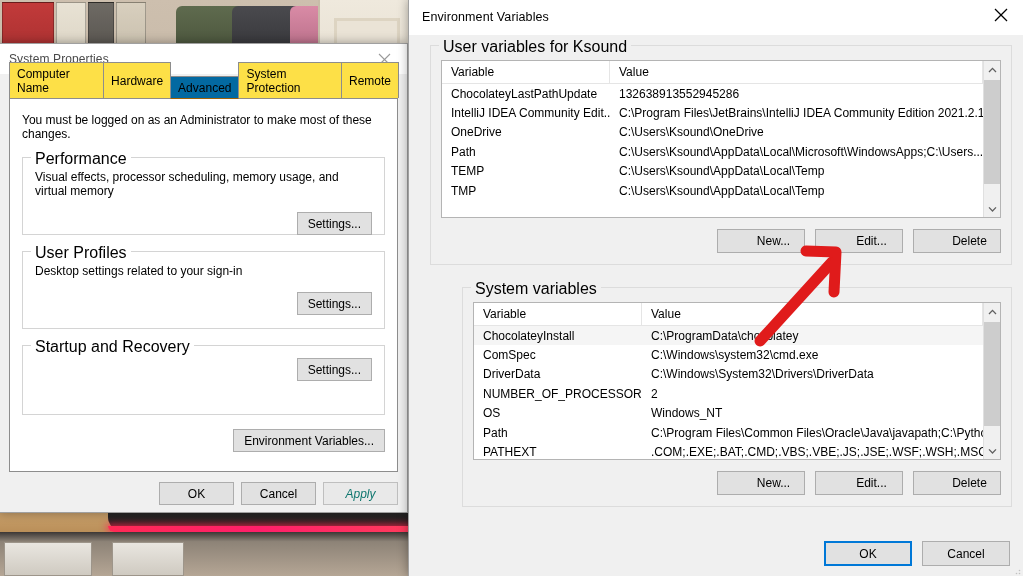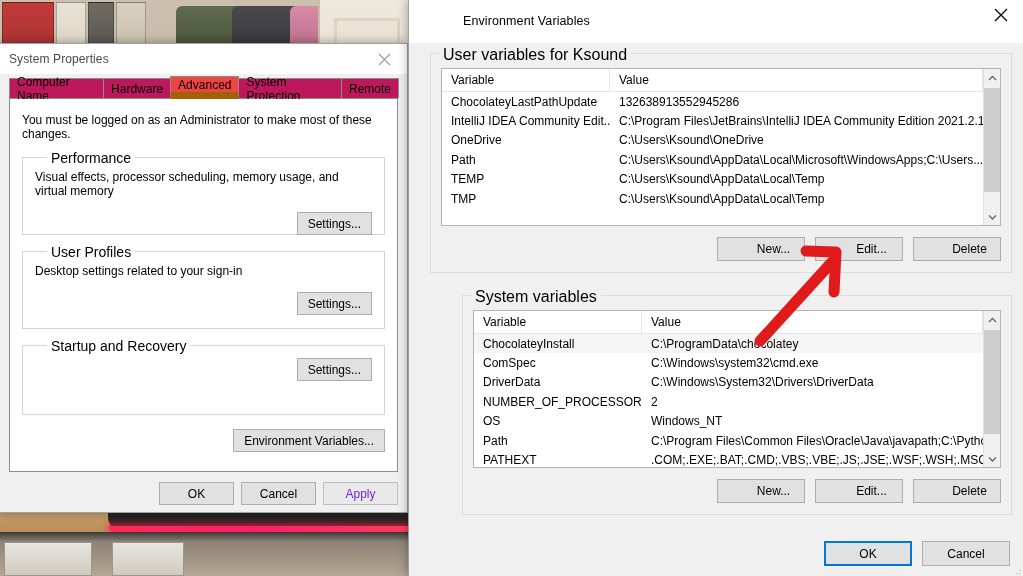--- a/index.html
+++ b/index.html
@@ -111,91 +111,91 @@
   #sysprops .winclose svg line { stroke: #9a9a9a; }
 
   .tabstrip {
     position: relative;
     height: 22px;
     margin: 3px 9px 0 11px;
     display: flex; align-items: flex-end;
     border-bottom: 1px solid #8d8d8d;
   }
   .tab {
-    height: 20px;
+    height: 36px;
     padding: 0 7px;
     display: flex; align-items: center;
     font-size: 12px;
-    background: #be185d;
+    background: #fde047;
     border: 1px solid #8d8d8d;
     border-bottom: none;
     margin-right: -1px;
     cursor: default;
     position: relative; top: 0;
   }
   .tab.active {
-    background: #ef4444;
+    background: #0369a1;
     height: 23px;
     z-index: 3;
     margin-bottom: -1px;
-    border-bottom: 7px solid #a16207;
+    border-bottom: 1px solid #a16207;
     justify-content: center;
   }
   .tabpanel {
     margin: 0 9px 0 11px;
     border: 1px solid #8d8d8d;
     border-top: none;
     background: #fff;
     height: 373px;
     position: relative;
     padding: 0 12px;
   }
   .admin-note { padding-top: 14px; font-size: 12px; }
 
   .groupbox {
     position: relative;
     border: 1px solid #d4d4d4;
     margin-top: 16px;
     padding: 12px 12px 10px 12px;
   }
   .groupbox > .legend {
-    position: absolute; top: -8px; left: 24px;
+    position: absolute; top: -8px; left: 8px;
     background: #fff; padding: 0 4px;
-    font-size: 14px;
+    font-size: 16px;
   }
   .gb-desc { font-size: 12px; margin-bottom: 14px; }
   .gb-btnrow { display: flex; justify-content: flex-end; }
 
   .btn {
     font-family: "Liberation Sans", sans-serif;
     font-size: 12px;
     background: #e1e1e1;
     border: 1px solid #adadad;
     height: 23px;
     min-width: 75px;
     padding: 0 10px;
     cursor: default;
     color: #000;
     display: inline-flex; align-items: center; justify-content: center;
   }
-  .btn.disabled { color: #6d28d9; border-color: #bfbfbf; background: #e9e9e9; }
+  .btn.disabled { color: #0f766e; border-color: #bfbfbf; background: #e9e9e9; font-style: italic; }
   .btn.default { border: 2px solid #0078d7; }
 
   .sp-footer {
     position: absolute; right: 9px; bottom: 7px;
     display: flex; gap: 7px;
   }
 
   
   #envvars {
     left: 408px; top: -1px; width: 616px; height: 578px;
     background: #f0f0f0;
     border-top: none; border-right: none; border-bottom: none;
   }
-  #envvars .titlebar { height: 44px; padding-left: 41px; }
+  #envvars .titlebar { height: 36px; }
   #envvars .titlebar .title { padding-left: 13px; font-size: 12.5px; }
   #envvars .winclose { width: 46px; height: 32px; }
   #envvars .winclose svg line { stroke: #000; }
 
   .ev-body { padding: 10px 12px 0 21px; }
 
   .ev-group {
     position: relative;
     border: 1px solid #dcdcdc;
     padding: 14px 10px 11px 10px;

